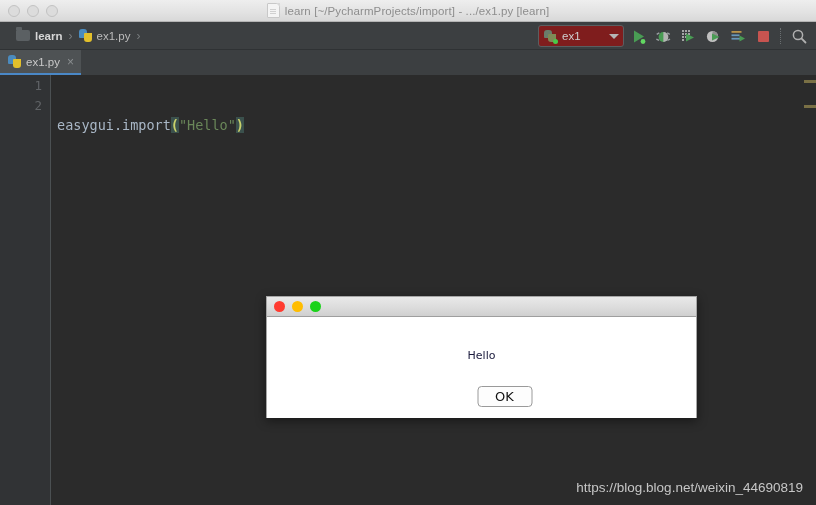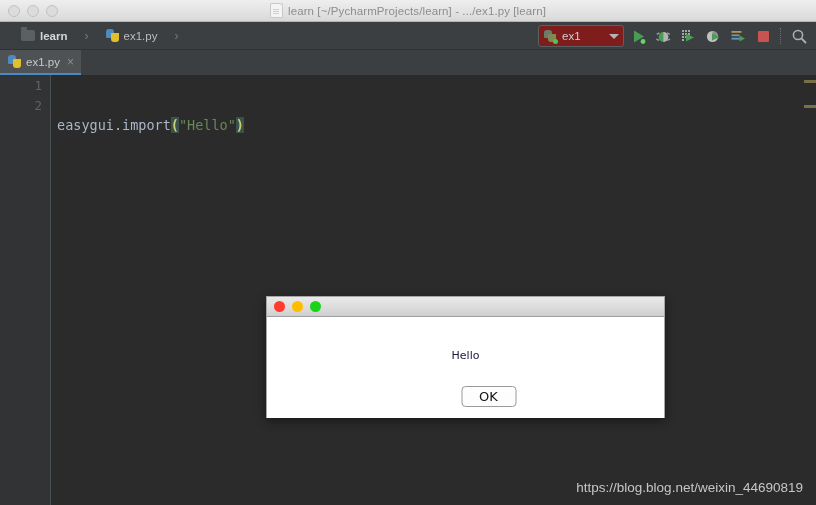--- a/index.html
+++ b/index.html
@@ -66,22 +66,23 @@
   .ide-navbar {
     position: absolute; left: 0; top: 22px;
     width: 816px; height: 28px;
     background: #3c3f41;
     border-bottom: 1px solid #2f3234;
     box-sizing: border-box;
     display: flex; align-items: center;
   }
   .breadcrumb {
     display: flex; align-items: center;
-    padding-left: 19px;
-    gap: 14px;
+    padding-left: 8px;
+    gap: 3px;
+    margin-left: 6px;
   }
   .crumb {
     display: flex; align-items: center; gap: 5px;
     font-size: 11.5px; color: #bbbbbb;
     padding: 1px 2px;
   }
   .crumb.bold { font-weight: bold; color: #d6d6d6; }
   .crumb-sep { color: #777b7d; font-size: 12px; padding: 0 1px; }
 
   .folder-icon {
@@ -231,21 +232,21 @@
   .marker {
     position: absolute; right: 0;
     width: 12px; height: 3px;
     background: #7a7045;
   }
 
   
   .dialog {
     position: absolute;
     left: 266px; top: 296px;
-    width: 399px; height: 122px;
+    width: 431px; height: 122px;
     background: #3b82f6;
     border: 1px solid #a6a6a6;
     box-shadow: 0 3px 10px rgba(0,0,0,0.45);
     box-sizing: border-box;
   }
   .dlg-titlebar {
     height: 19px;
     background: linear-gradient(to bottom, #e9e9e9 0%, #dcdcdc 55%, #cfcfcf 100%);
     border-bottom: 1px solid #9e9e9e;
     position: relative;
@@ -296,21 +297,21 @@
 <body>
 
 <div class="mac-titlebar">
   <div class="traffic-lights">
     <span class="tl-dot"></span>
     <span class="tl-dot"></span>
     <span class="tl-dot"></span>
   </div>
   <div class="mac-title-center">
     <span class="doc-icon"></span>
-    <span>learn [~/PycharmProjects/learn] - .../ex1.py [learn]</span>
+    <span>learn [~/PycharmProjects/import] - .../ex1.py [learn]</span>
   </div>
 </div>
 
 <div class="ide-navbar">
 
   <div class="breadcrumb">
     <span class="crumb bold">
       <span class="folder-icon"></span>
       <span>learn</span>
     </span>

